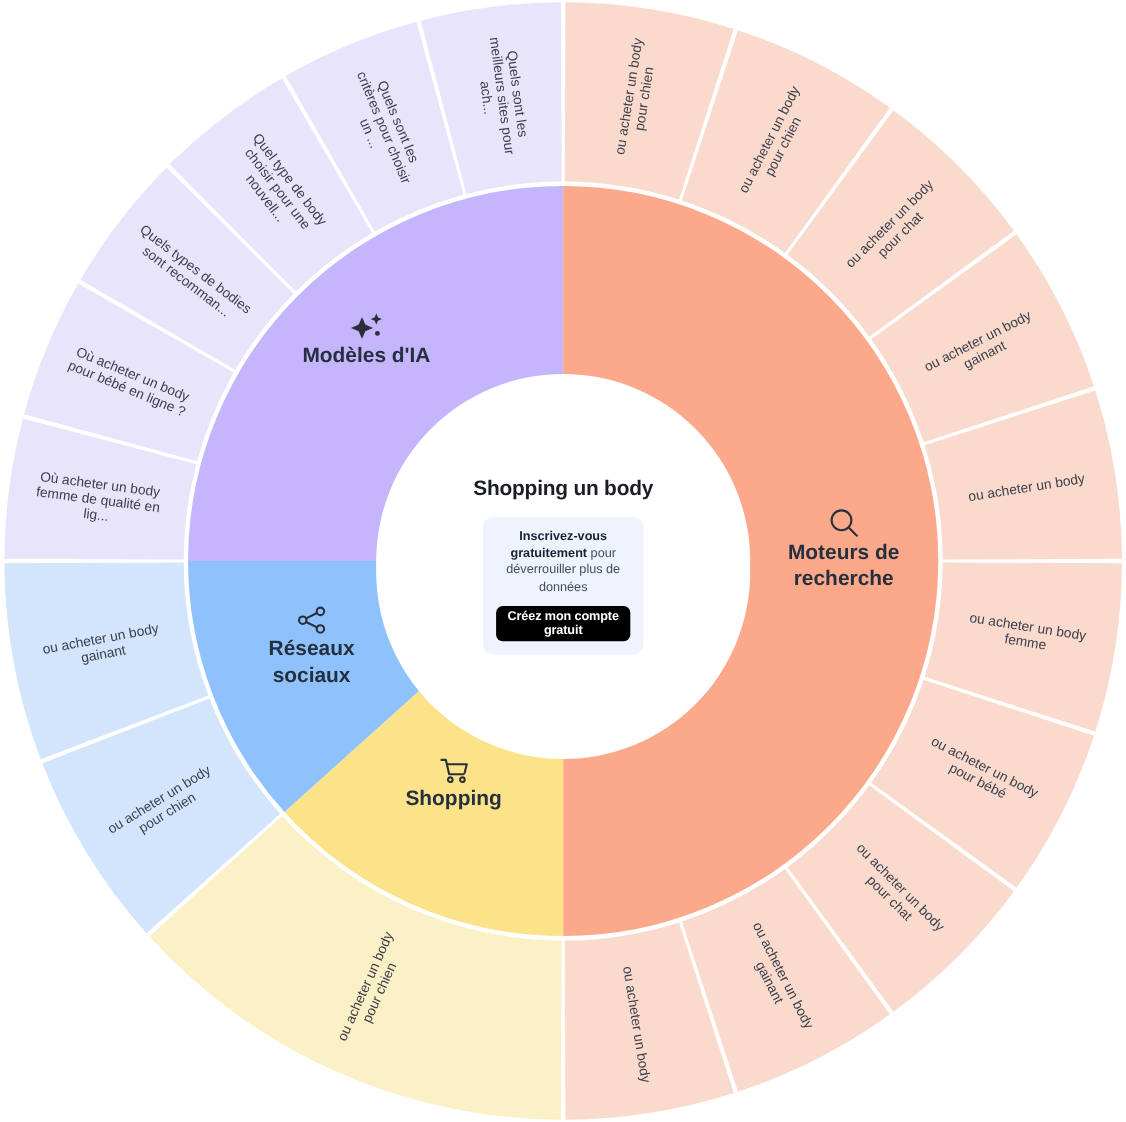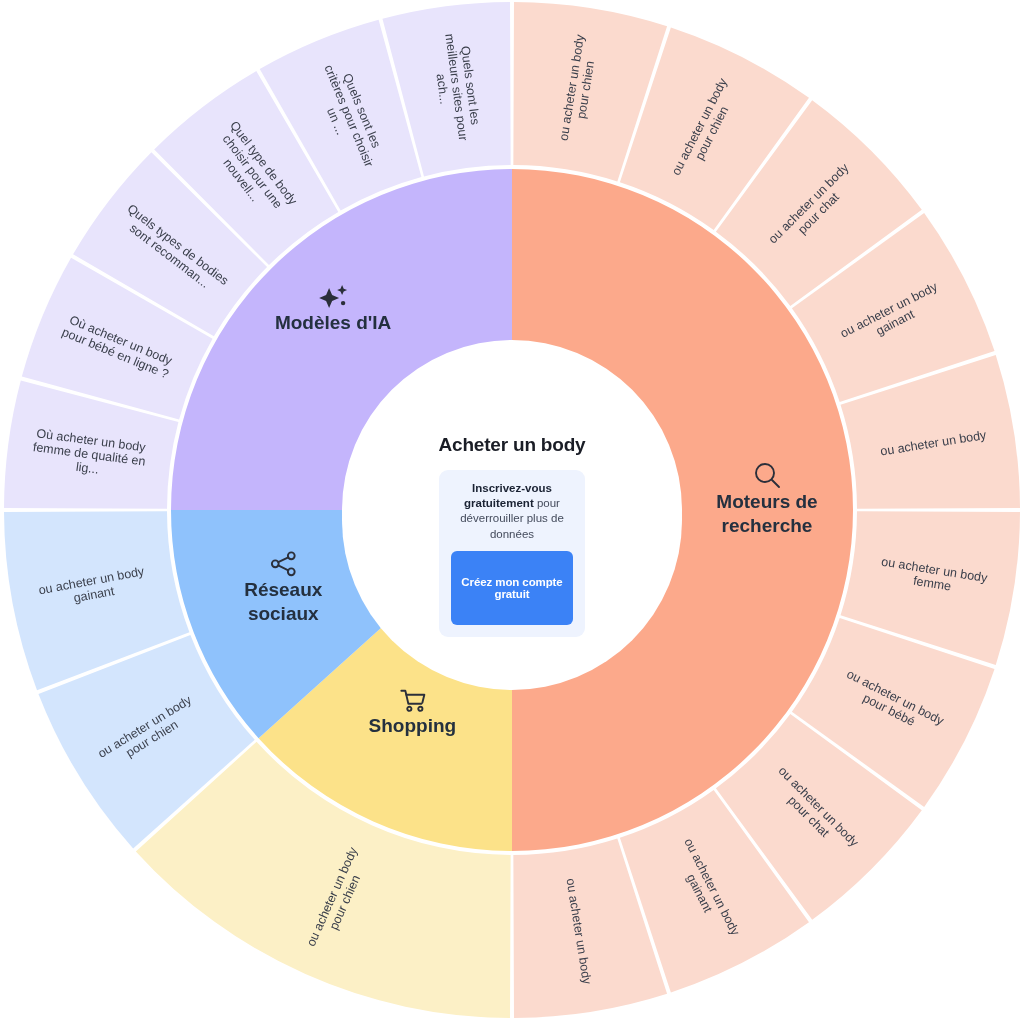--- a/index.html
+++ b/index.html
@@ -45,23 +45,23 @@
     box-sizing:border-box;
     text-align:center;
   }
   .cta-text{
     font-size:11.5px;line-height:1.32;color:#444b5c;
   }
   .cta-text b{color:#1a2233;font-weight:700;}
   .cta-button{
     margin-top:9px;
     display:block;width:100%;
-    background:#3b82f6;color:#ffffff;
+    background:#000000;color:#ffffff;
     border:none;border-radius:6px;
-    padding:25px 4px;
+    padding:4px 4px;
     font-family:"Liberation Sans","DejaVu Sans",sans-serif;
     font-size:11.5px;font-weight:700;
     cursor:pointer;
     letter-spacing:-0.1px;
   }
 </style>
 </head>
 <body>
 
 <div id="stage">
@@ -231,21 +231,21 @@
             <path d="M -4 -9 L -1 -2 L 6 1 L -1 4 L -4 11 L -7 4 L -14 1 L -7 -2 Z" fill="#2b2f3a" stroke="none"></path>
             <path d="M 9 -12 L 10.6 -8.4 L 14 -7 L 10.6 -5.6 L 9 -2 L 7.4 -5.6 L 4 -7 L 7.4 -8.4 Z" fill="#2b2f3a" stroke="none"></path>
             <circle cx="10" cy="6" r="2.2" fill="#2b2f3a" stroke="none"></circle>
           </g>
           <text x="333.1019843598034" y="329.1019843598035" text-anchor="middle" class="cat-label" font-size="19">Modèles d'IA</text>
         </g>
       </g>
   </svg>
 
   <div id="center">
-    <div class="center-title">Acheter un body</div>
+    <div class="center-title">Shopping un body</div>
     <div class="cta-card">
       <div class="cta-text">
         <b>Inscrivez-vous gratuitement</b><span> pour déverrouiller plus de données</span>
       </div>
       <button class="cta-button">Créez mon compte gratuit</button>
     </div>
   </div>
 
 </div>
 

